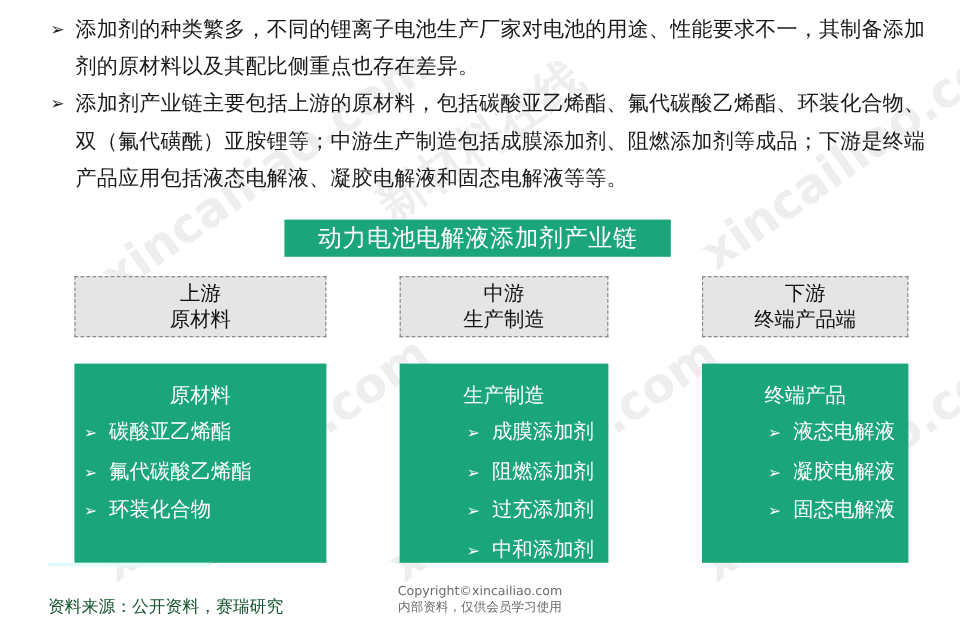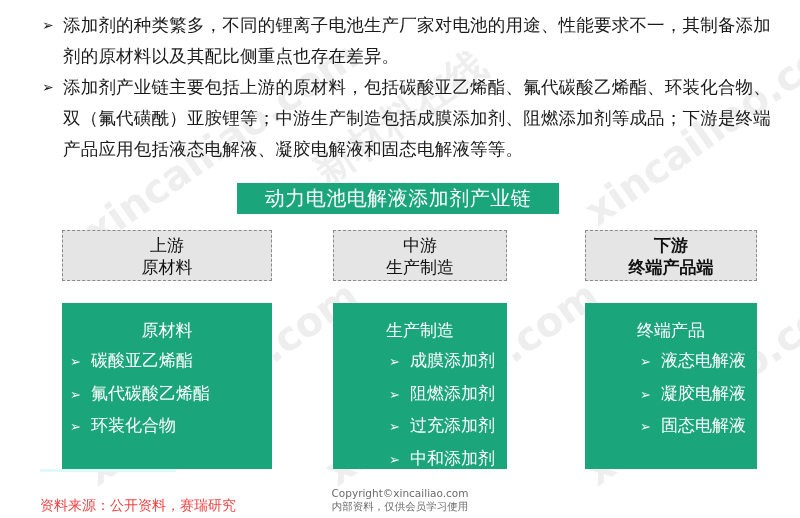--- a/index.html
+++ b/index.html
@@ -13,21 +13,21 @@
   .stage-head { position:absolute; top:230px; height:51px; border:1.5px dashed #8a8a8a; box-sizing:border-box;
                 display:flex; flex-direction:column; align-items:center; justify-content:center; background:#e5e5e5; }
   .stage-head span { font-size:17px; line-height:22px; color:#111; }
   .stage-body { position:absolute; top:303px; height:166px; background:#1aa57a; box-sizing:border-box; padding-top:12px; }
   .stage-body .hdr { color:#fff; font-size:17px; line-height:30px; text-align:center; }
   .stage-body .item { color:#fff; font-size:17px; line-height:31.5px; white-space:nowrap; }
   .stage-body .item .arr { font-size:13px; margin-right:10px; }
   .left .item { padding-left:8px; }
   .center .item, .right .item { text-align:center;padding-left:44px; }
   .glow { position:absolute; top:469px; height:3px; background:#dffaf8; }
-  .source { position:absolute; left:40px; top:497px; font-size:14px; color:#ef4444; }
+  .source { position:absolute; left:40px; top:497px; font-size:14px; color:#14532d; }
   .copyright { position:absolute; left:300px; top:487px; width:200px; text-align:center; font-size:10.5px; line-height:13px; color:#6b6b6b; }
   .watermark { position:absolute; color:rgba(160,160,160,0.18); font-size:40px; font-weight:bold; transform:rotate(-35deg); pointer-events:none; white-space:nowrap; }
 </style>
 </head>
 <body>
 
 <div class="watermark" style="left:60px;top:120px;">xincailiao.com</div>
 <div class="watermark" style="left:300px;top:90px;">新材料在线</div>
 <div class="watermark" style="left:560px;top:100px;">xincailiao.com</div>
 <div class="watermark" style="left:60px;top:360px;">xincailiao.com</div>
@@ -64,21 +64,21 @@
   <span>生产制造</span>
 </div>
 <div class="stage-body center" style="left:333px;width:174px;">
   <div class="hdr">生产制造</div>
   <div class="item"><span class="arr">➢</span><span>成膜添加剂</span></div>
   <div class="item"><span class="arr">➢</span><span>阻燃添加剂</span></div>
   <div class="item"><span class="arr">➢</span><span>过充添加剂</span></div>
   <div class="item"><span class="arr">➢</span><span>中和添加剂</span></div>
 </div>
 
-<div class="stage-head" style="left:585px;width:172px;font-weight:bold;">
+<div class="stage-head" style="left:585px;width:172px;">
   <span>下游</span>
   <span>终端产品端</span>
 </div>
 <div class="stage-body right" style="left:585px;width:172px;">
   <div class="hdr">终端产品</div>
   <div class="item"><span class="arr">➢</span><span>液态电解液</span></div>
   <div class="item"><span class="arr">➢</span><span>凝胶电解液</span></div>
   <div class="item"><span class="arr">➢</span><span>固态电解液</span></div>
 </div>
 

